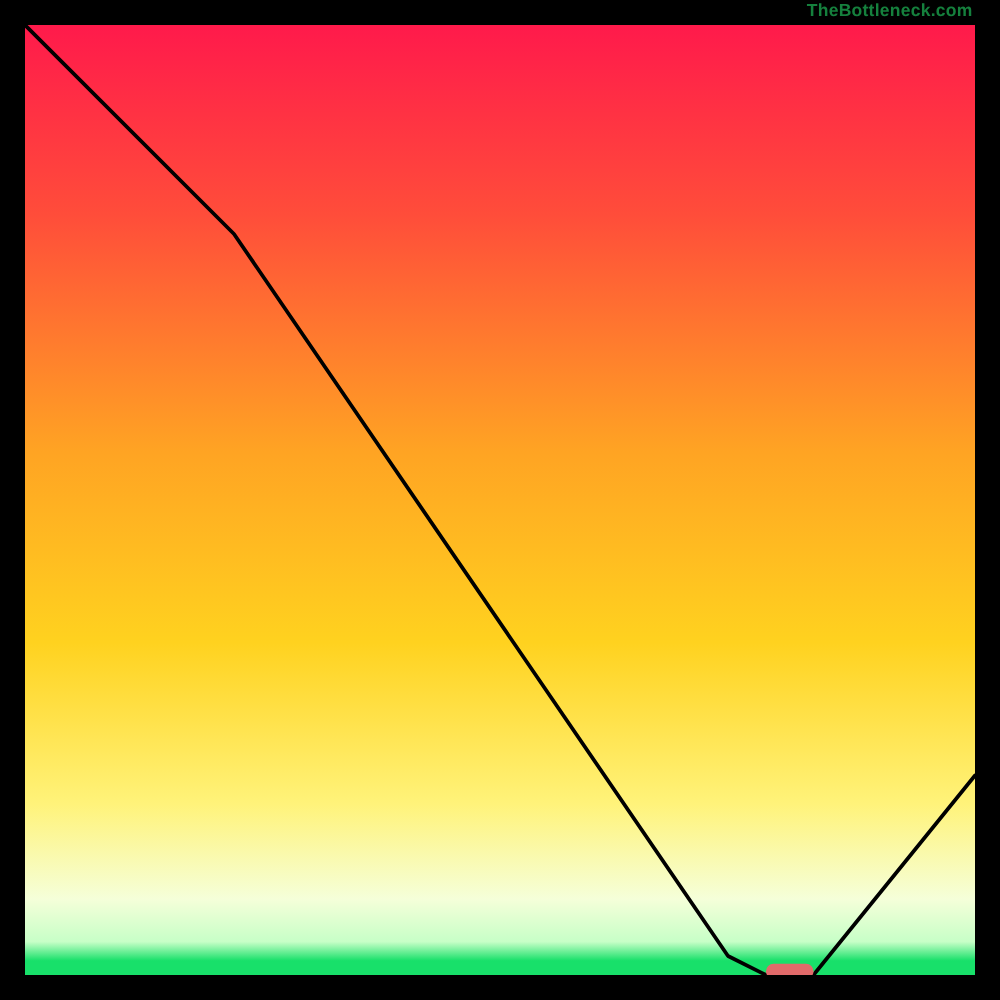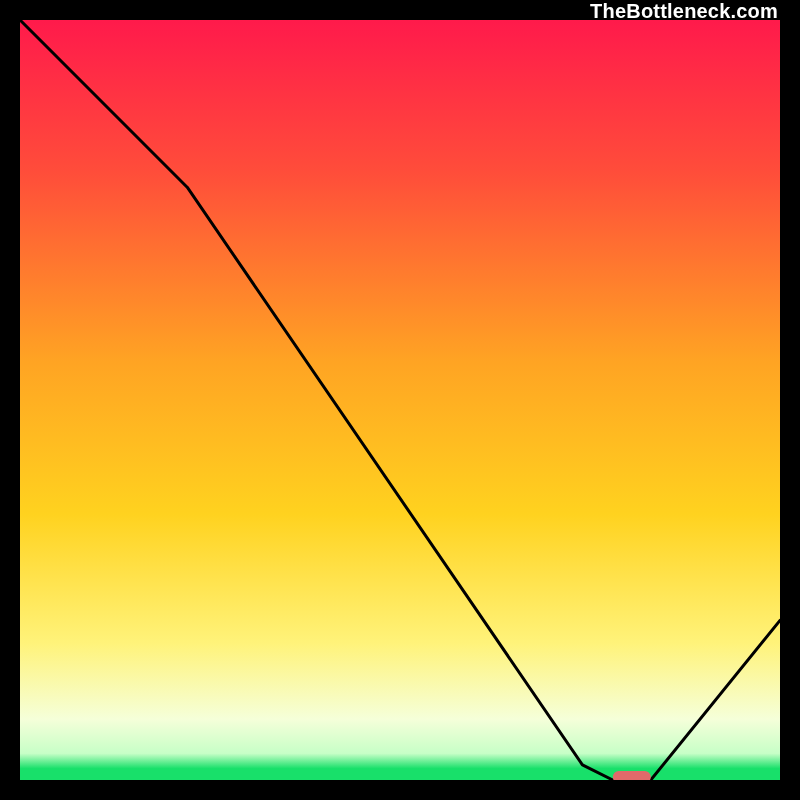--- a/index.html
+++ b/index.html
@@ -23,22 +23,22 @@
     position: absolute;
     left: 0;
     top: 0;
     width: 760px;
     height: 760px;
   }
   .watermark {
     position: absolute;
     top: 0px;
     right: 22px;
-    color: #ffffff;
-    font-size: 20px;
+    color: #15803d;
+    font-size: 14px;
     font-weight: 600;
     letter-spacing: 0.2px;
   }
 </style>
 </head>
 <body>
 
 <div class="frame">
   <svg class="plot" viewBox="0 0 760 760">
     <defs>

